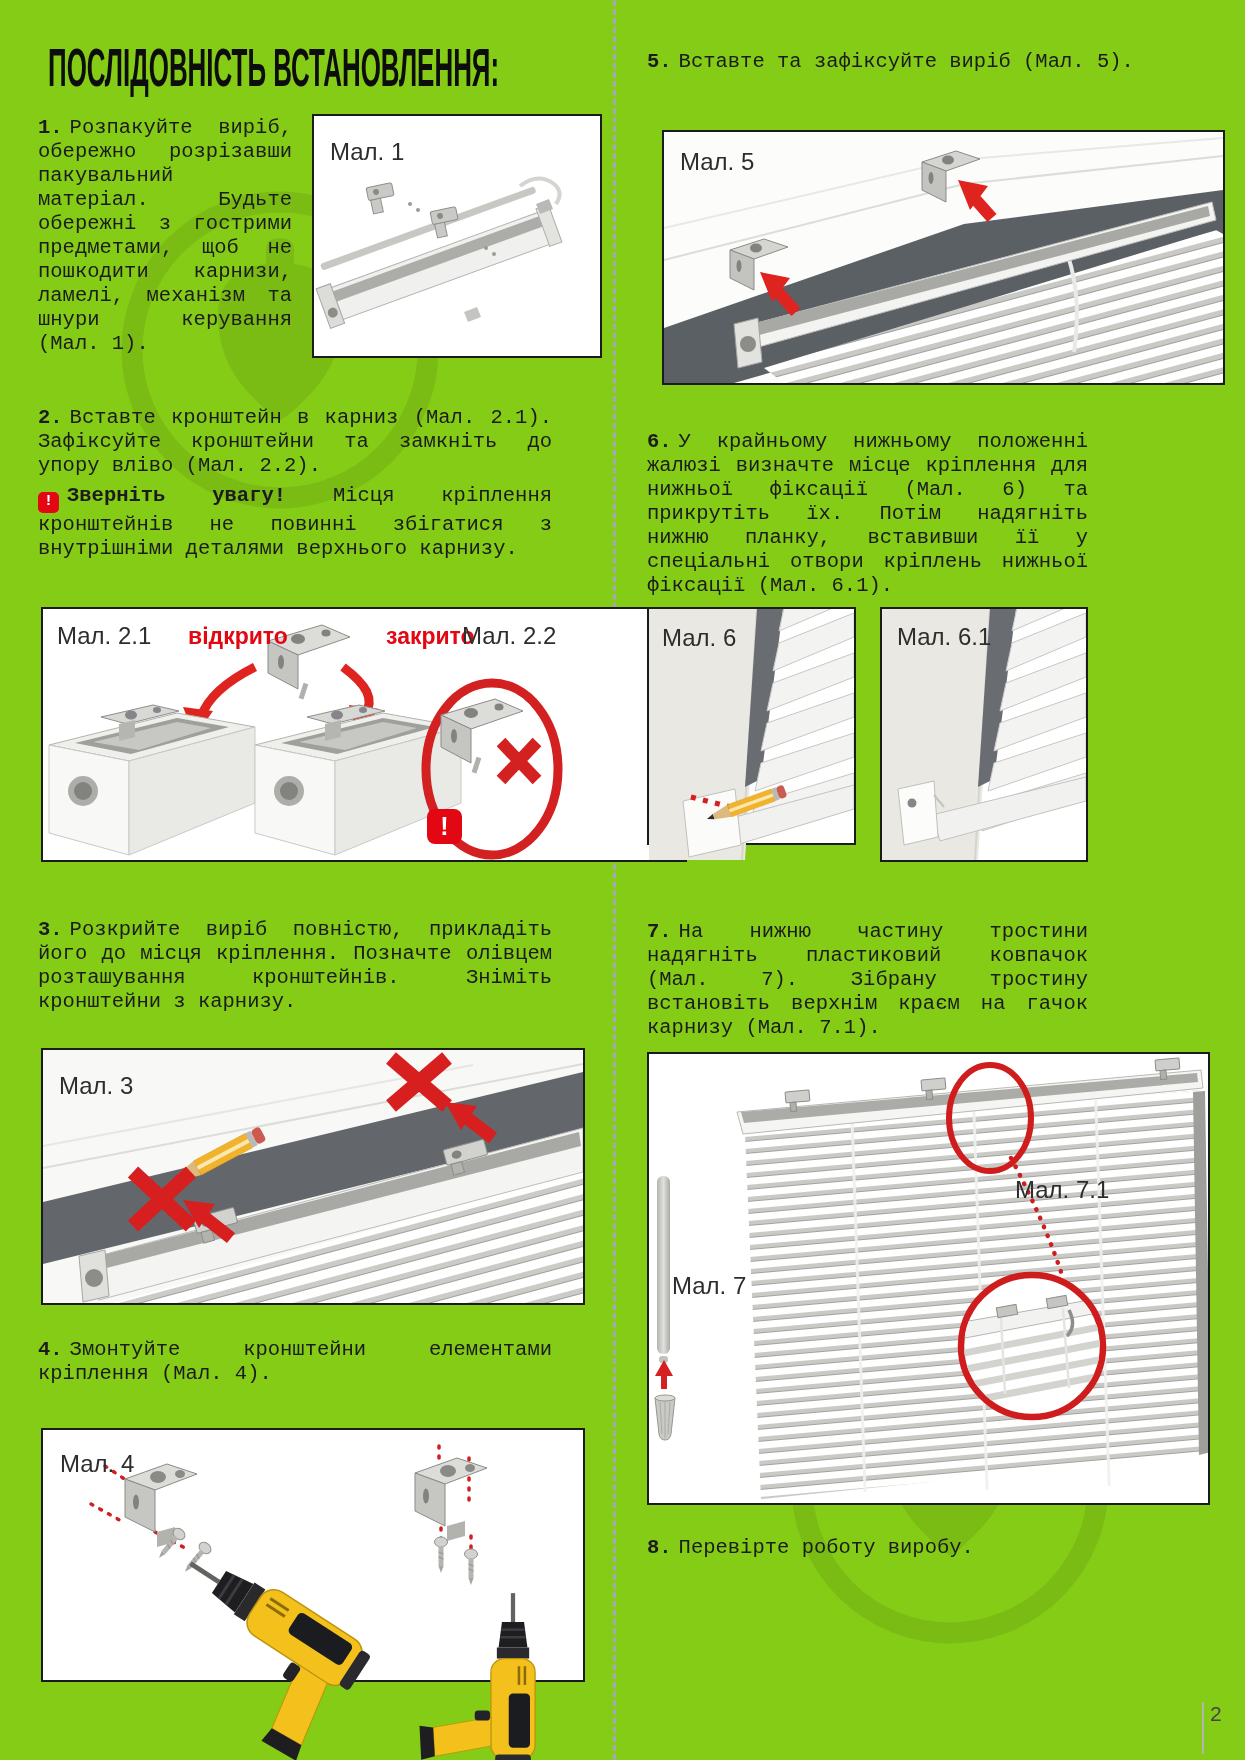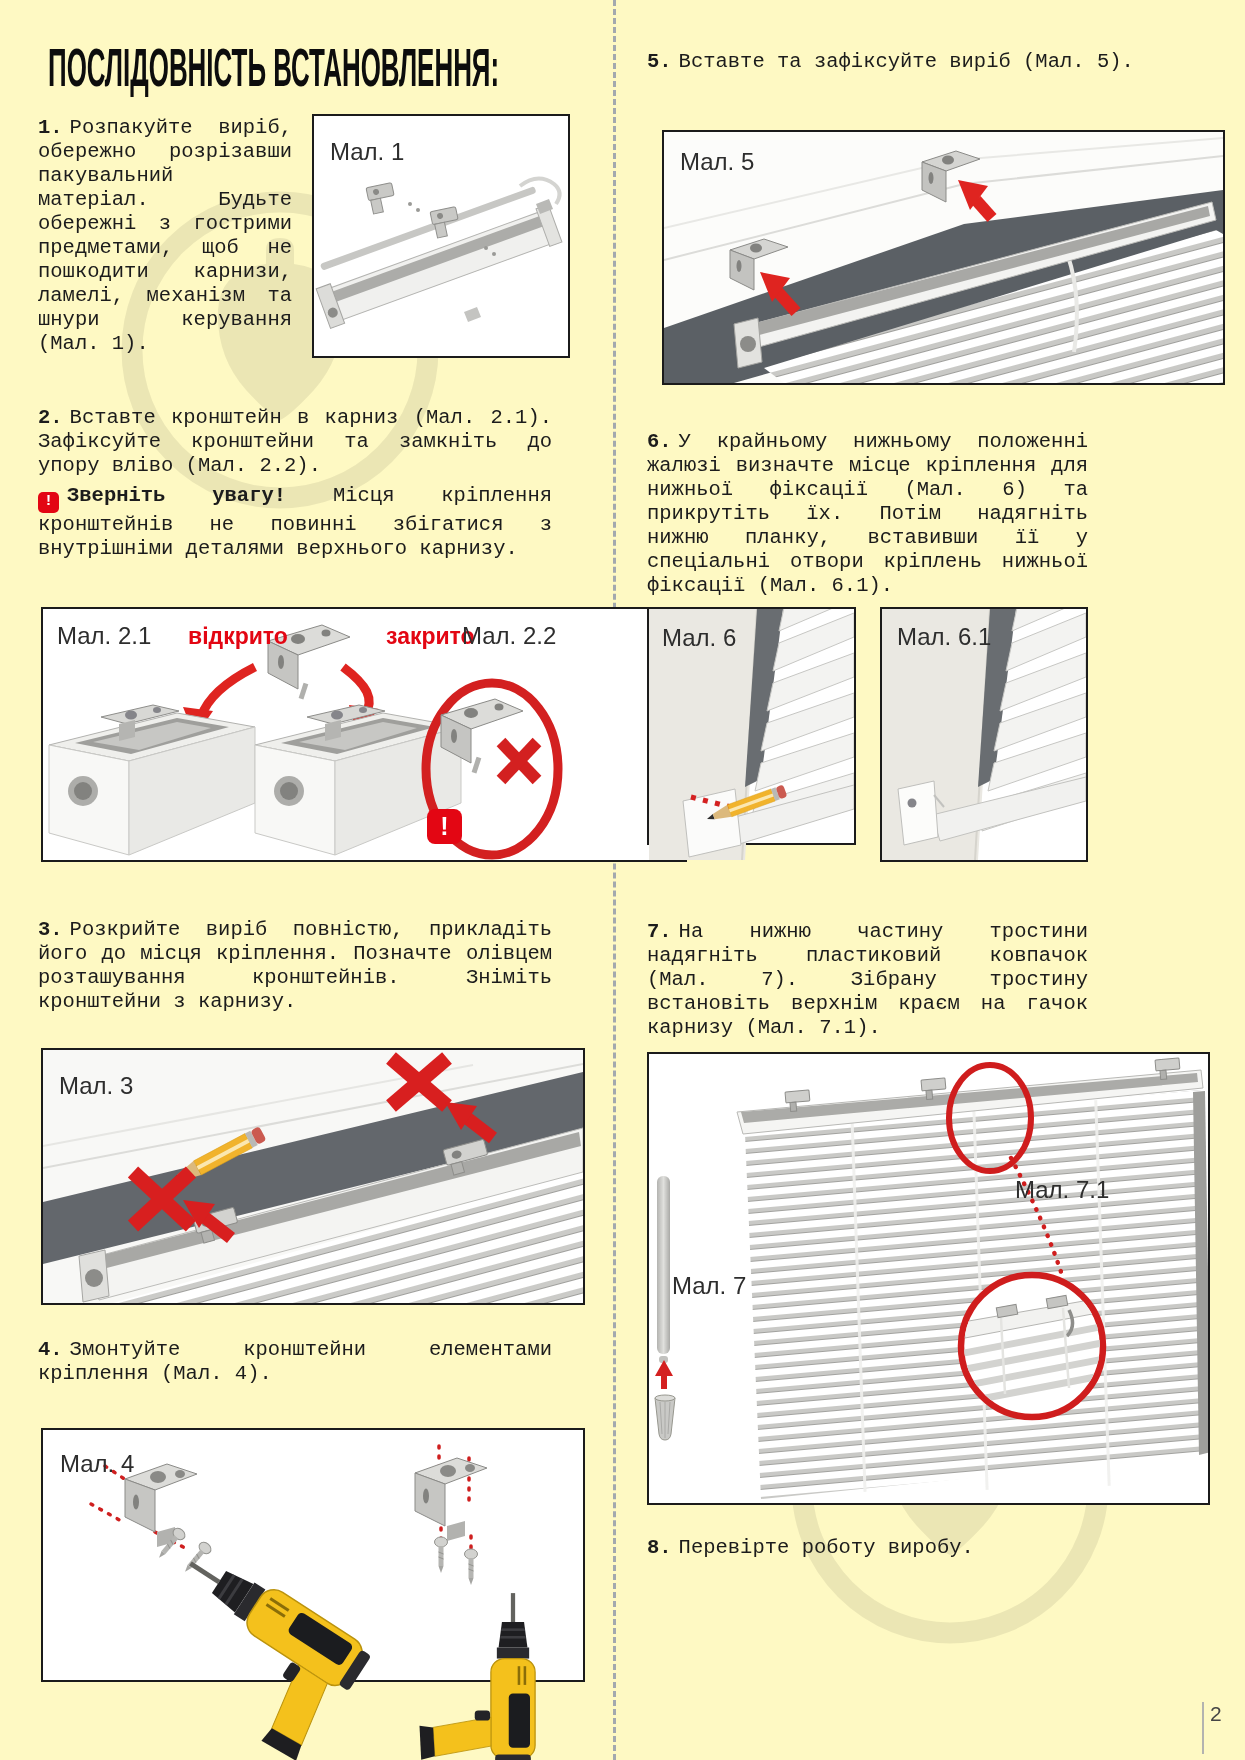--- a/index.html
+++ b/index.html
@@ -1,16 +1,16 @@
 <!DOCTYPE html>
 <html><head>
 <meta charset="utf-8">
 <style>
   html,body{margin:0;padding:0;background:#ffffff;}
-  .page{position:relative;width:1245px;height:1760px;background:#fef9c3;overflow:hidden;
+  .page{position:relative;width:1245px;height:1760px;background:#84cc16;overflow:hidden;
         font-family:"Liberation Sans",sans-serif;color:#1f1f1f;}
   .title{position:absolute;left:48px;top:36px;font-size:54px;font-weight:bold;color:#0d0d0d;
          white-space:nowrap;transform:scaleX(0.48);transform-origin:0 0;letter-spacing:0px;}
   .para{position:absolute;margin:0;text-align:justify;font-size:20.5px;line-height:24px;color:#1c1c1c;font-family:Liberation Mono, monospace;}
   .para .num{font-weight:bold;margin-right:7px;}
   .oneline{text-align:left;white-space:nowrap;}
   .figbox{position:absolute;border:2px solid #1b1b1b;background:#fff;box-sizing:border-box;}
   .figbox > svg{position:absolute;left:0;top:0;}
   .figlabel{position:absolute;font-size:24px;color:#2d2d2d;white-space:nowrap;}
   .redlabel{position:absolute;font-size:23px;font-weight:bold;color:#e30613;white-space:nowrap;margin-left:29px;}
@@ -37,21 +37,21 @@
     <circle r="148" fill="none" stroke="#000" stroke-width="21"></circle>
     <path fill="#000" d="M -14,-100 L -14,-86 Q -60,-80 -62,-40 Q -64,6 -34,40 Q -10,66 0,70 Q 10,66 34,40 Q 64,6 62,-40 Q 60,-80 14,-86 L 14,-100 Q 14,-112 0,-112 Q -14,-112 -14,-100 Z"></path>
   </svg>
 
   <div class="divider"></div>
 
   <div class="title">ПОСЛІДОВНІСТЬ ВСТАНОВЛЕННЯ:</div>
 
   <p class="para" style="left:38px;top:116px;width:254px"><b class="num">1.</b><span>Розпакуйте виріб, обережно розрізавши пакувальний матеріал. Будьте обережні з гострими предметами, щоб не пошкодити карнизи, ламелі, механізм та шнури керування (Мал. 1).</span></p>
 
-  <div class="figbox" style="left:312px;top:114px;width:258px;height:244px">
+  <div class="figbox" style="left:312px;top:114px;width:290px;height:244px">
     <span class="figlabel" style="left:16px;top:22px">Мал. 1</span>
     <svg width="270" height="196" style="top:44px" viewBox="0 0 270 196">
       <g transform="rotate(-20 135 105)">
         <rect x="14" y="60" width="228" height="7" rx="3" fill="#c7c7c4"></rect>
         <rect x="10" y="86" width="238" height="34" fill="#f0f0ee" stroke="#b3b3b0"></rect>
         <rect x="10" y="90" width="238" height="11" fill="#acaca9"></rect>
         <rect x="2" y="82" width="15" height="42" fill="#dcdcd9" stroke="#a5a5a2"></rect>
         <circle cx="9.5" cy="110" r="5" fill="#8c8c89"></circle>
         <rect x="236" y="82" width="13" height="40" fill="#e3e3e0" stroke="#adadaa"></rect>
       </g>

